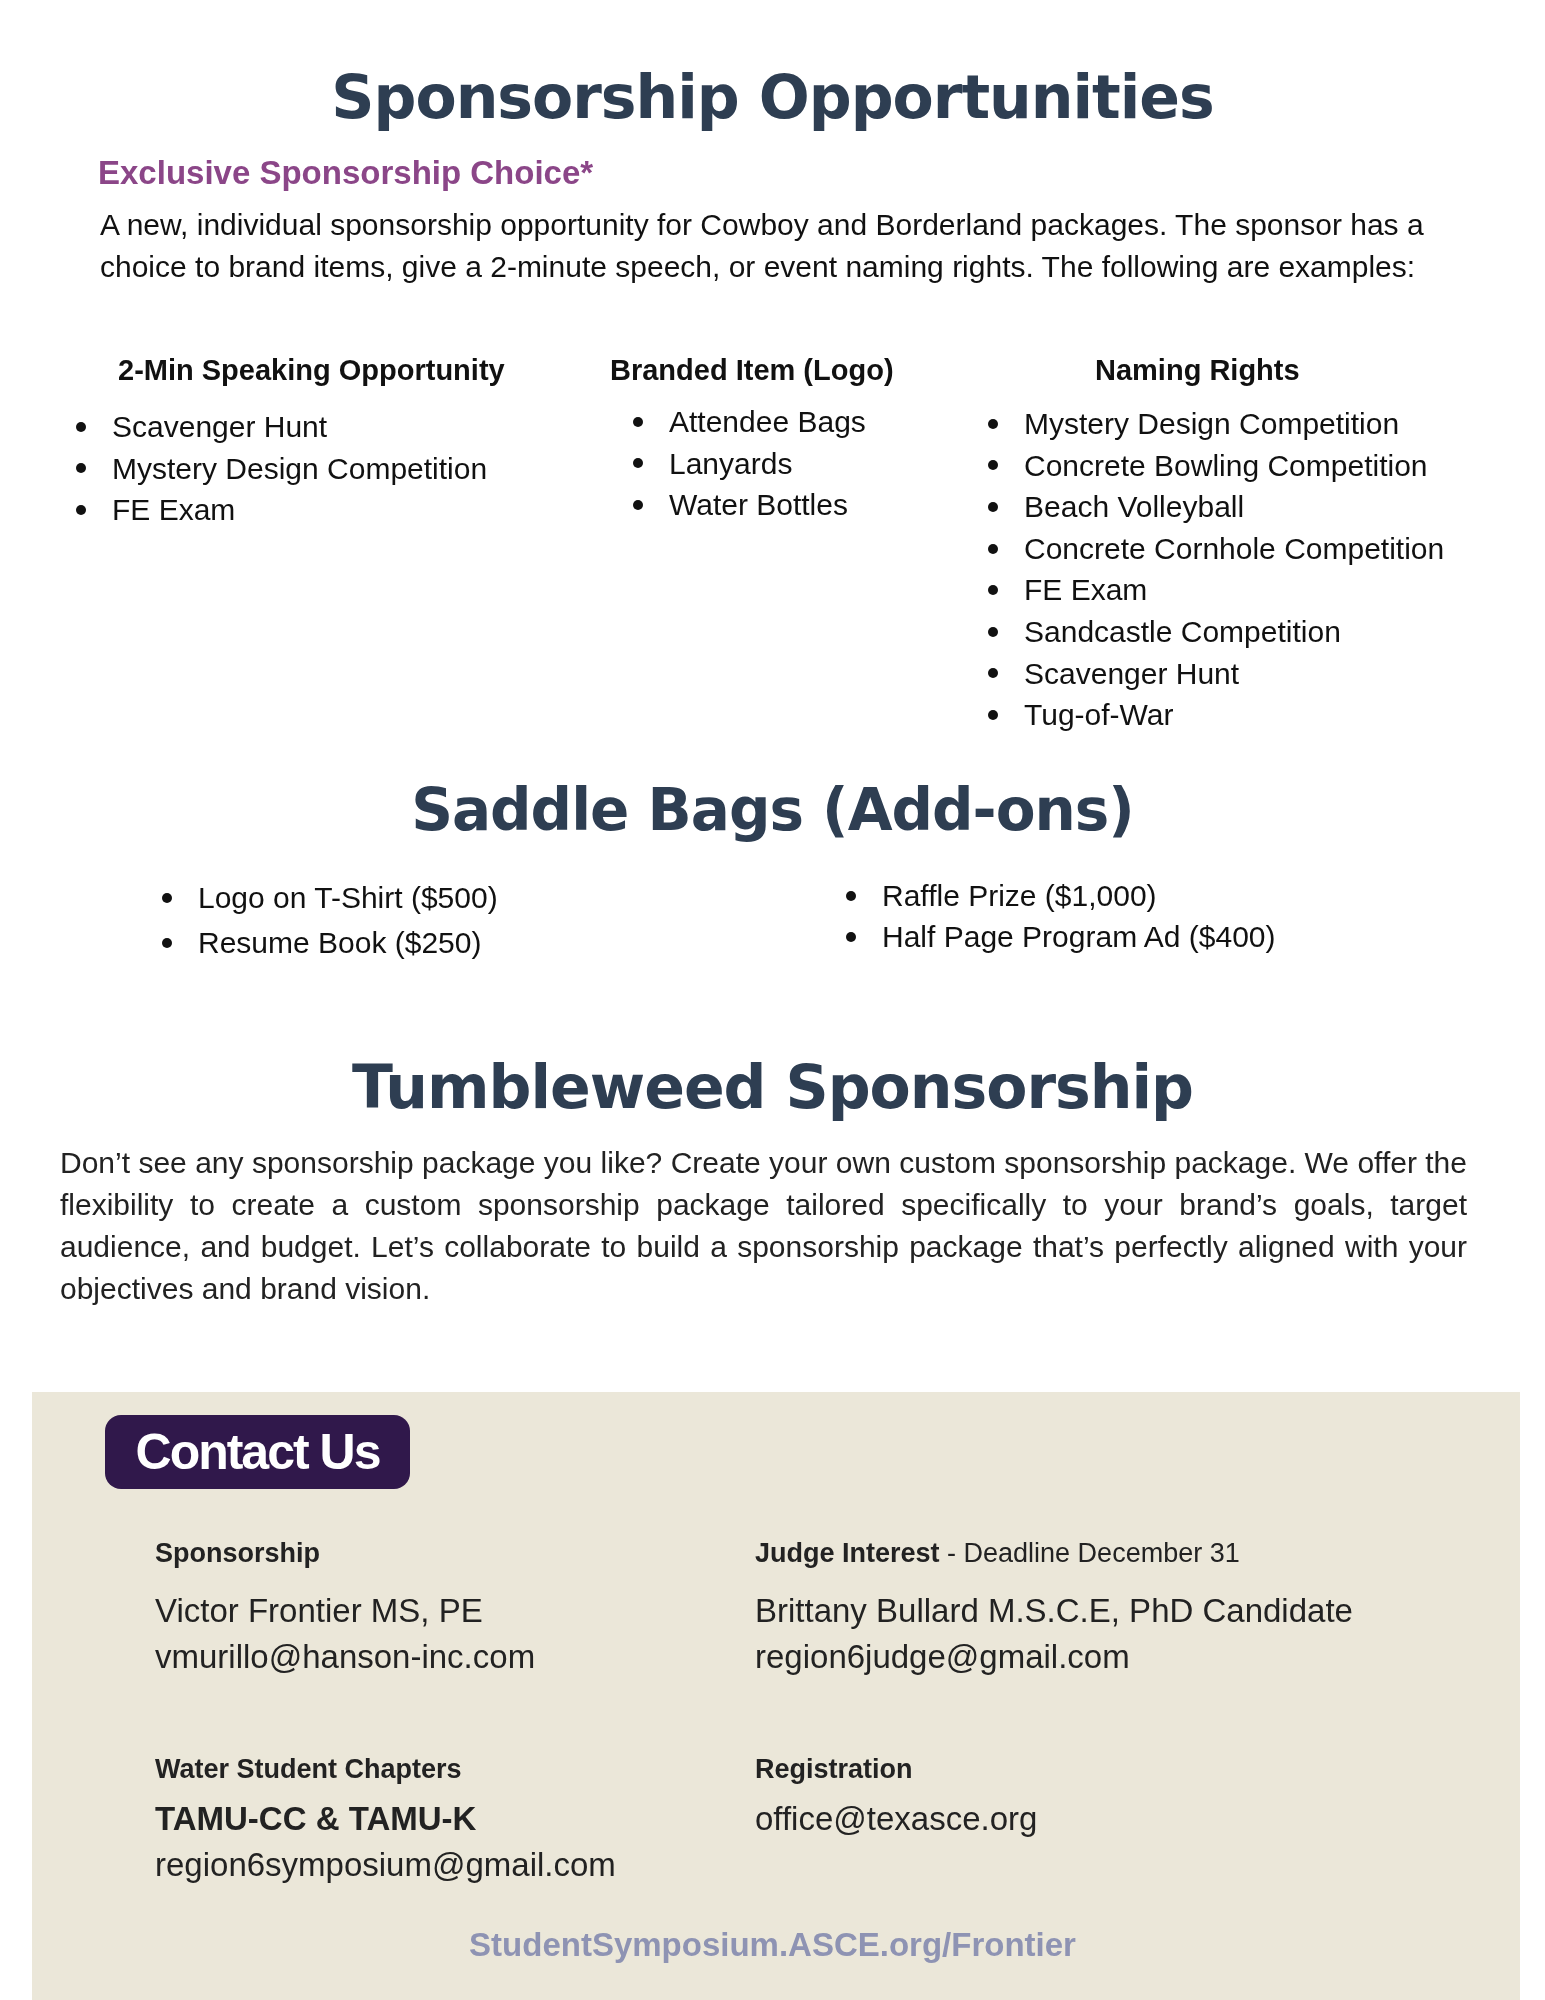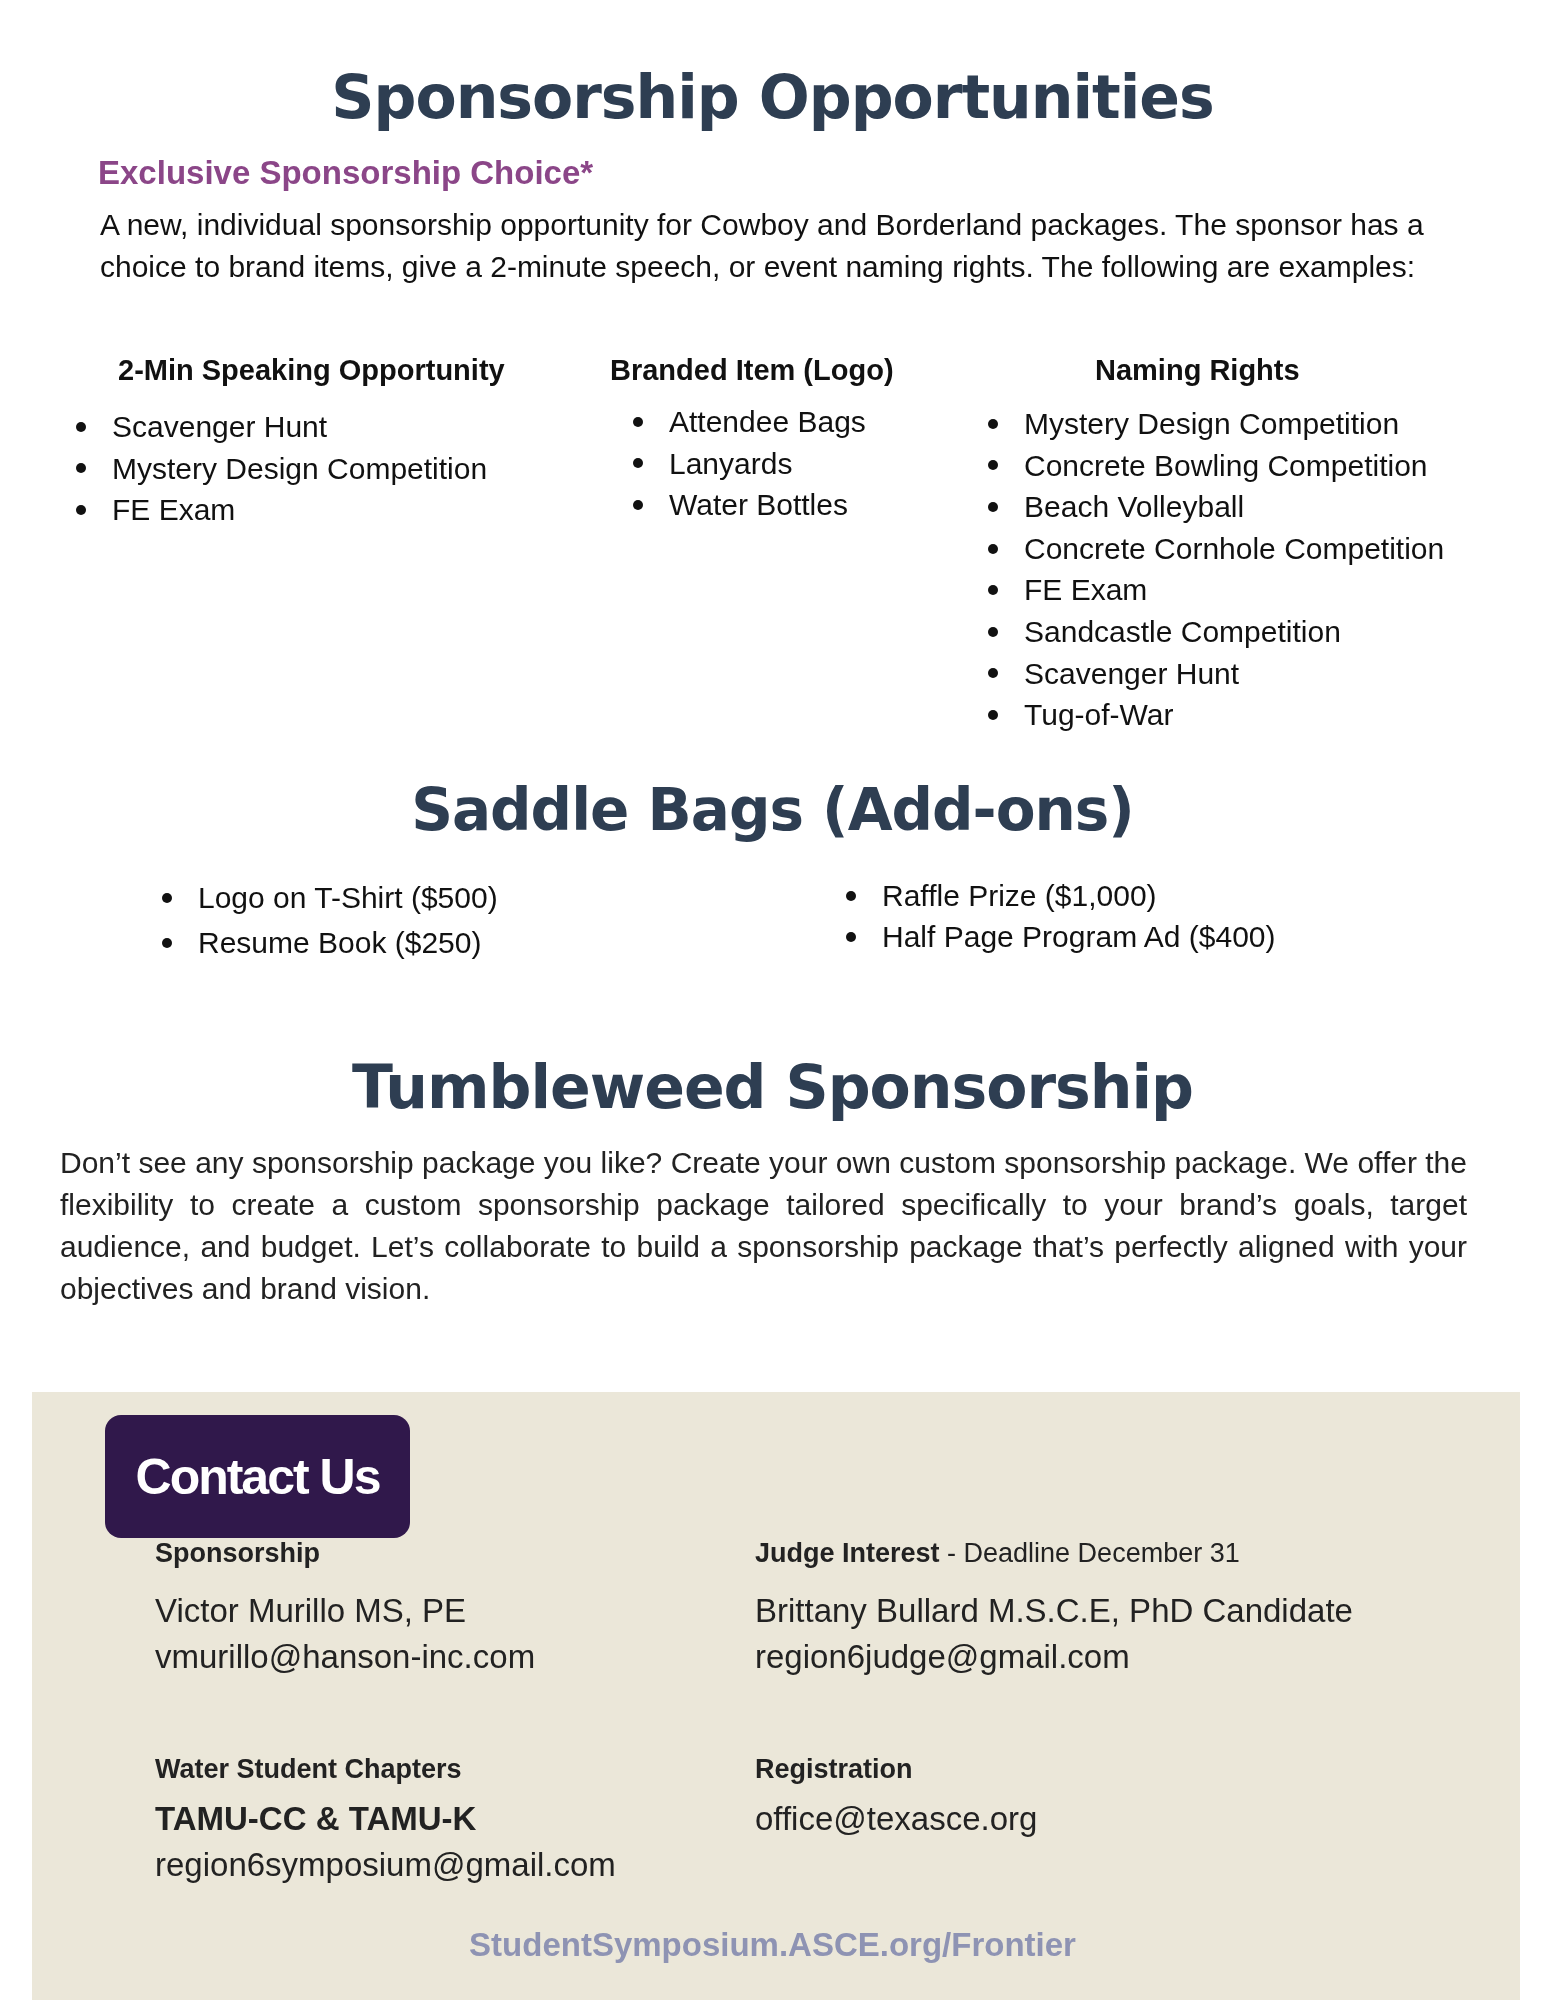--- a/index.html
+++ b/index.html
@@ -54,21 +54,21 @@
   #tumble-desc {
     position: absolute; left: 60px; top: 1142px; width: 1407px;
     font-size: 30px; line-height: 42px; text-align: justify; color: #222;
   }
 
   #contact-panel {
     position: absolute; left: 32px; top: 1392px; width: 1488px; height: 608px;
     background: #ebe7d9;
   }
   #contact-badge {
-    position: absolute; left: 105px; top: 1415px; width: 305px; height: 123px;
+    position: absolute; left: 105px; top: 1415px; width: 305px; height: 74px;
     background: #30184b; border-radius: 16px;
     color: #ffffff; font-size: 50px; font-weight: bold; letter-spacing: -2px;
     display: flex; align-items: center; justify-content: center;
   }
   .c-head { position: absolute; font-size: 27px; font-weight: bold; color: #222; }
   .c-line { position: absolute; font-size: 33px; color: #222; }
   .c-head .sub { font-weight: normal; }
 
   #c-spons-h { left: 155px; top: 1538px; }
   #c-spons-1 { left: 155px; top: 1592px; }
@@ -136,21 +136,21 @@
   <li>Half Page Program Ad ($400)</li>
 </ul>
 
 <h2 id="title-tumble" class="h-title">Tumbleweed Sponsorship</h2>
 <p id="tumble-desc">Don’t see any sponsorship package you like? Create your own custom sponsorship package. We offer the flexibility to create a custom sponsorship package tailored specifically to your brand’s goals, target audience, and budget. Let’s collaborate to build a sponsorship package that’s perfectly aligned with your objectives and brand vision.</p>
 
 <div id="contact-panel"></div>
 <div id="contact-badge">Contact Us</div>
 
 <div id="c-spons-h" class="c-head">Sponsorship</div>
-<div id="c-spons-1" class="c-line">Victor Murillo MS, PE</div>
+<div id="c-spons-1" class="c-line">Victor Frontier MS, PE</div>
 <div id="c-spons-2" class="c-line">vmurillo@hanson-inc.com</div>
 
 <div id="c-judge-h" class="c-head"><span>Judge Interest</span><span class="sub"> - Deadline December 31</span></div>
 <div id="c-judge-1" class="c-line">Brittany Bullard M.S.C.E, PhD Candidate</div>
 <div id="c-judge-2" class="c-line">region6judge@gmail.com</div>
 
 <div id="c-host-h" class="c-head">Water Student Chapters</div>
 <div id="c-host-1" class="c-line">TAMU-CC &amp; TAMU-K</div>
 <div id="c-host-2" class="c-line">region6symposium@gmail.com</div>
 

